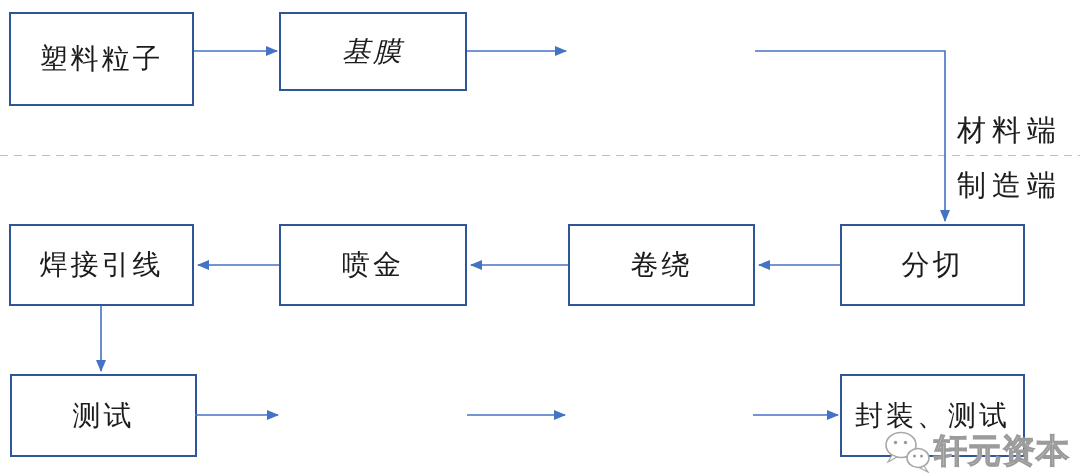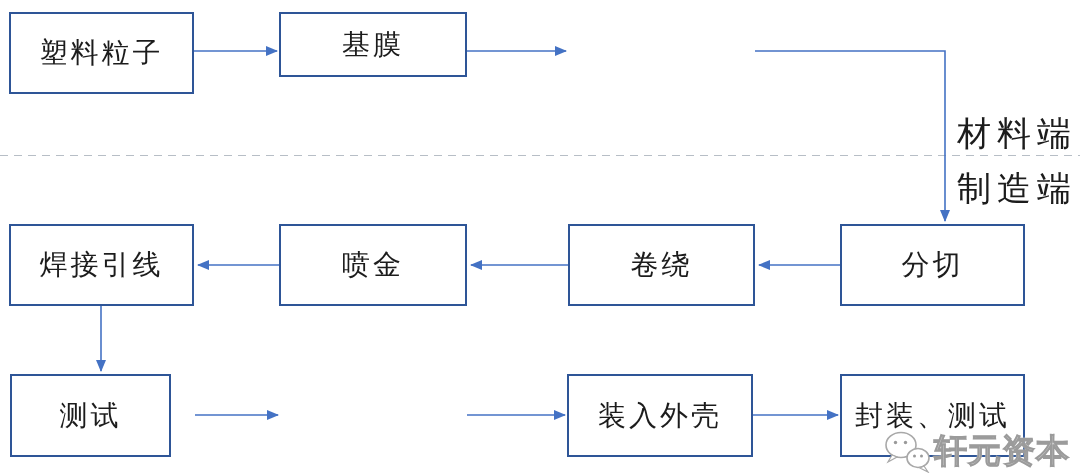--- a/index.html
+++ b/index.html
@@ -22,39 +22,39 @@
   #arrowhead path{fill:var(--arrow);}
   .bx{
     position:absolute;
     box-sizing:border-box;
     border:2px solid var(--box-border);
     background:#ffffff;
     display:flex;align-items:center;justify-content:center;
     font-size:28px;letter-spacing:3px;color:var(--text);
     z-index:1;
   }
-  .p0{left:9px;top:12px;width:185px;height:82px;}
-  .p1{left:279px;top:12px;width:188px;height:65px;}
+  .p0{left:9px;top:12px;width:185px;height:94px;}
+  .p1{left:279px;top:12px;width:188px;height:79px;font-style:italic;}
   .p2{left:568px;top:12px;width:187px;height:79px;}
   .p3{left:840px;top:224px;width:185px;height:82px;justify-content:center;}
   .p4{left:568px;top:224px;width:187px;height:82px;}
   .p5{left:279px;top:224px;width:188px;height:82px;}
   .p6{left:9px;top:224px;width:185px;height:82px;}
-  .p7{left:10px;top:374px;width:161px;height:83px;}
+  .p7{left:10px;top:374px;width:187px;height:83px;}
   .p8{left:280px;top:374px;width:187px;height:83px;}
   .p9{left:567px;top:374px;width:186px;height:83px;}
   .p10{left:840px;top:374px;width:185px;height:83px;}
   .divider{
     position:absolute;left:0;top:155px;width:1080px;height:1px;
     background:repeating-linear-gradient(90deg,var(--divider-line) 0 8px,transparent 8px 14px);
     z-index:0;
   }
   .side-label{
     position:absolute;left:957px;width:122px;
-    font-size:34px;letter-spacing:6px;color:var(--text);
+    font-size:29px;letter-spacing:6px;color:var(--text);
     white-space:nowrap;z-index:3;
   }
   .side-label.top{top:111px;}
   .side-label.bottom{top:166px;}
   .watermark{
     position:absolute;left:882px;top:392px;
     display:flex;align-items:center;
     z-index:5;pointer-events:none;margin-top:36px;
   }
   .watermark .wm-text{
@@ -103,23 +103,20 @@
     </div>
   <div class="bx p5">
       <span>喷金</span>
     </div>
   <div class="bx p6">
       <span>焊接引线</span>
     </div>
   <div class="bx p7">
       <span>测试</span>
     </div>
-  <div class="bx p9">
-      <span>装入外壳</span>
-    </div>
   <div class="bx p10">
       <span>封装、测试</span>
     </div>
 
   <div class="divider"></div>
   <div class="side-label top">材料端</div>
   <div class="side-label bottom">制造端</div>
 
   <div class="watermark">
     <svg class="wm-icon" width="50" height="46" viewBox="0 0 50 46">

